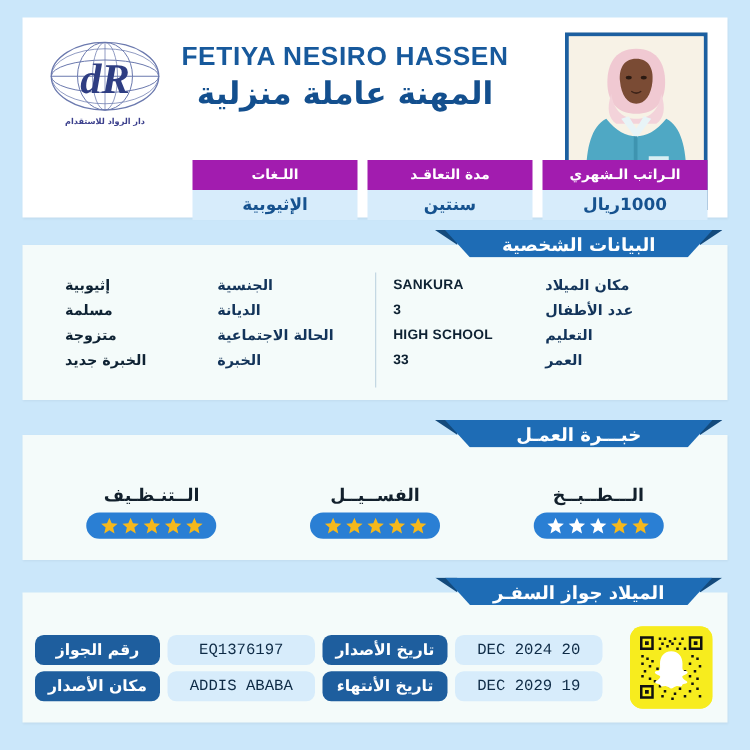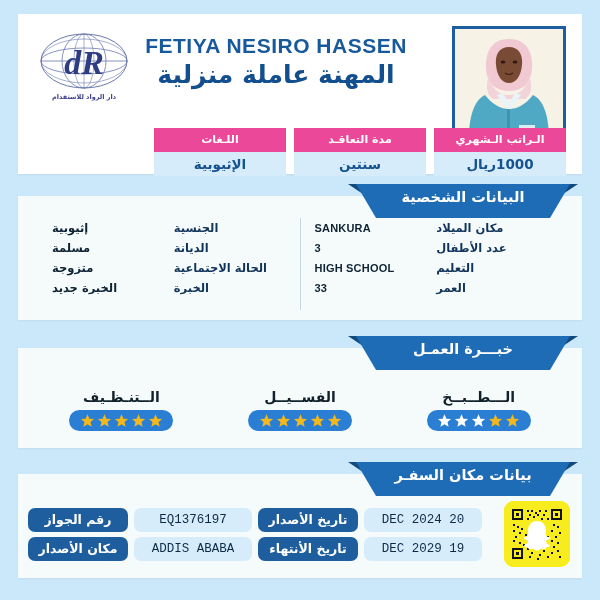--- a/index.html
+++ b/index.html
@@ -95,21 +95,21 @@
   }
   #photo-svg { display:block; width:100%; height:100%; }
 
   
   .hbox {
     position: absolute;
     top: 114px;
     width: 132px;
   }
   .hbox .hbox-head {
-    background: #ec4899;
+    background: #a21caf;
     color: #ffffff;
     font-size: 11px;
     font-weight: bold;
     text-align: center;
     padding: 4px 0 4px;
     height: 16px;
     line-height: 16px;
     letter-spacing: 0.3px;
   }
   .hbox .hbox-val {
@@ -140,21 +140,21 @@
     height: 12px;
     background: #134a7c;
   }
   .ribbon .rib-fold-l { left: 0; clip-path: polygon(0 0, 100% 0, 100% 100%); }
   .ribbon .rib-fold-r { right: 0; clip-path: polygon(0 0, 100% 0, 0 100%); }
   .ribbon .rib-body {
     position: absolute;
     left: 8px;
     right: 8px;
     top: 0;
-    height: 34px;
+    height: 22px;
     background: #1e6cb5;
     clip-path: polygon(0 0, 100% 0, calc(100% - 20px) 100%, 20px 100%);
     color: #ffffff;
     font-size: 14.5px;
     font-weight: bold;
     text-align: center;
     line-height: 27px;
     letter-spacing: 0.4px;
   }
 
@@ -476,21 +476,21 @@
             <svg class="star" viewBox="0 0 24 24">
               <path d="M12 2 L15 9 L22.5 9.6 L16.8 14.5 L18.6 22 L12 18 L5.4 22 L7.2 14.5 L1.5 9.6 L9 9 Z" fill="#f5b81c"></path>
             </svg>
           </div></div>
       </div>
   </div>
 
   <div class="ribbon" style="right:22px; top:462px;">
     <span class="rib-fold-l"></span>
     <span class="rib-fold-r"></span>
-    <div class="rib-body">بيانات مكان السفـر</div>
+    <div class="rib-body">الميلاد جواز السفـر</div>
   </div>
 
   <div class="panel" id="passport-panel">
     <div id="passport-inner">
       <div id="qr-box">
         <svg id="qr-svg" viewBox="0 0 66 66" aria-hidden="true">
           <rect width="66" height="66" fill="#f7ec1e"></rect>
           <g fill="#111111">
             <rect x="8" y="8" width="11" height="11"></rect>
             <rect x="10" y="10" width="7" height="7" fill="#f7ec1e"></rect>

